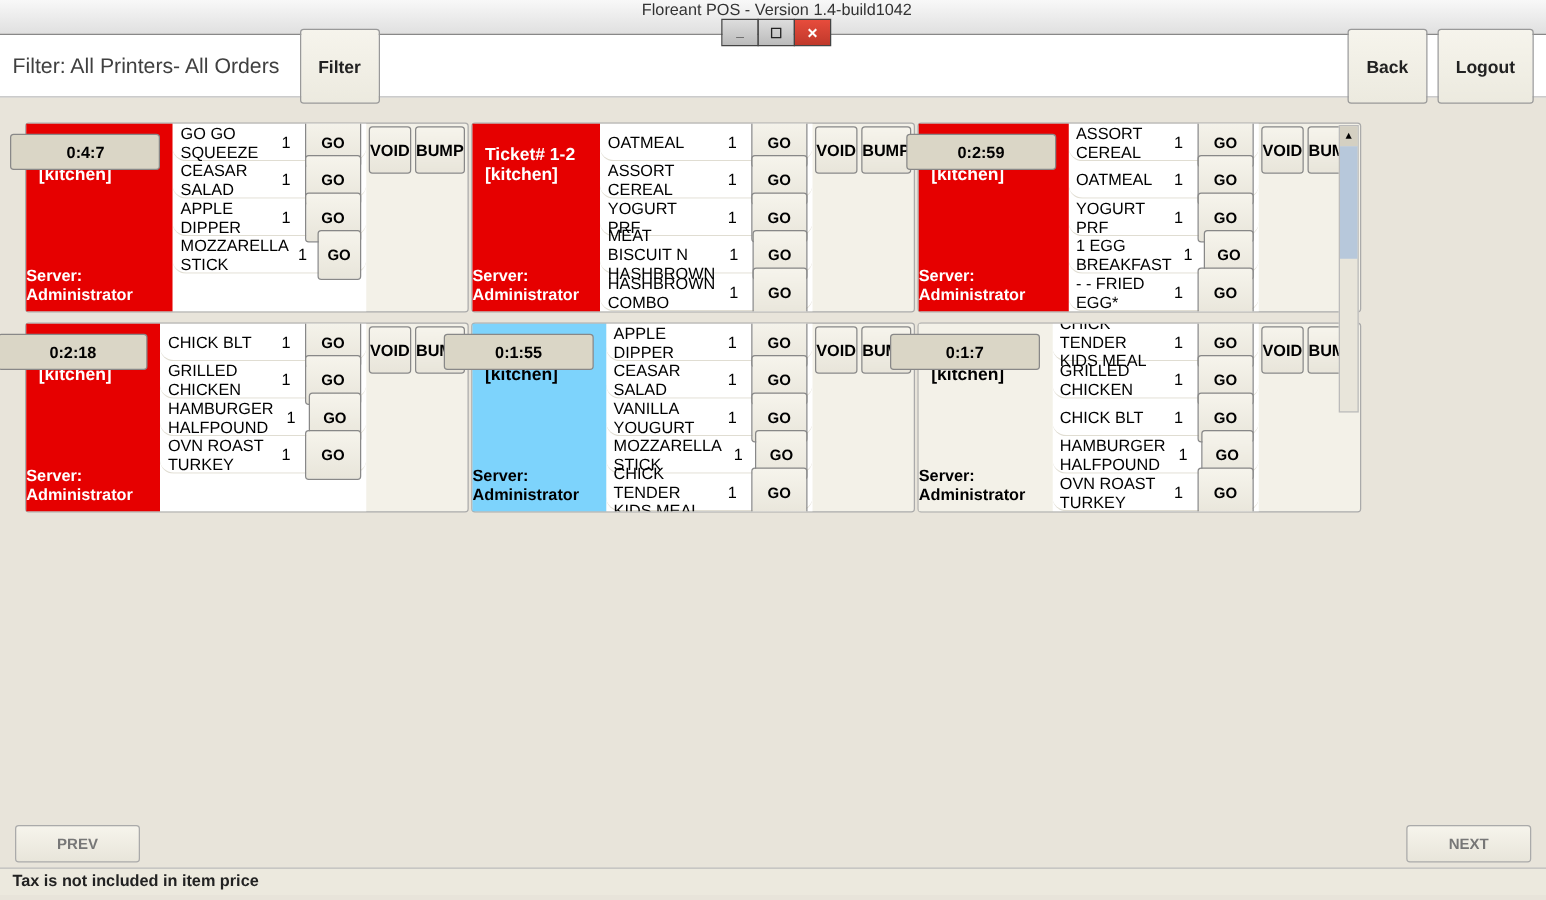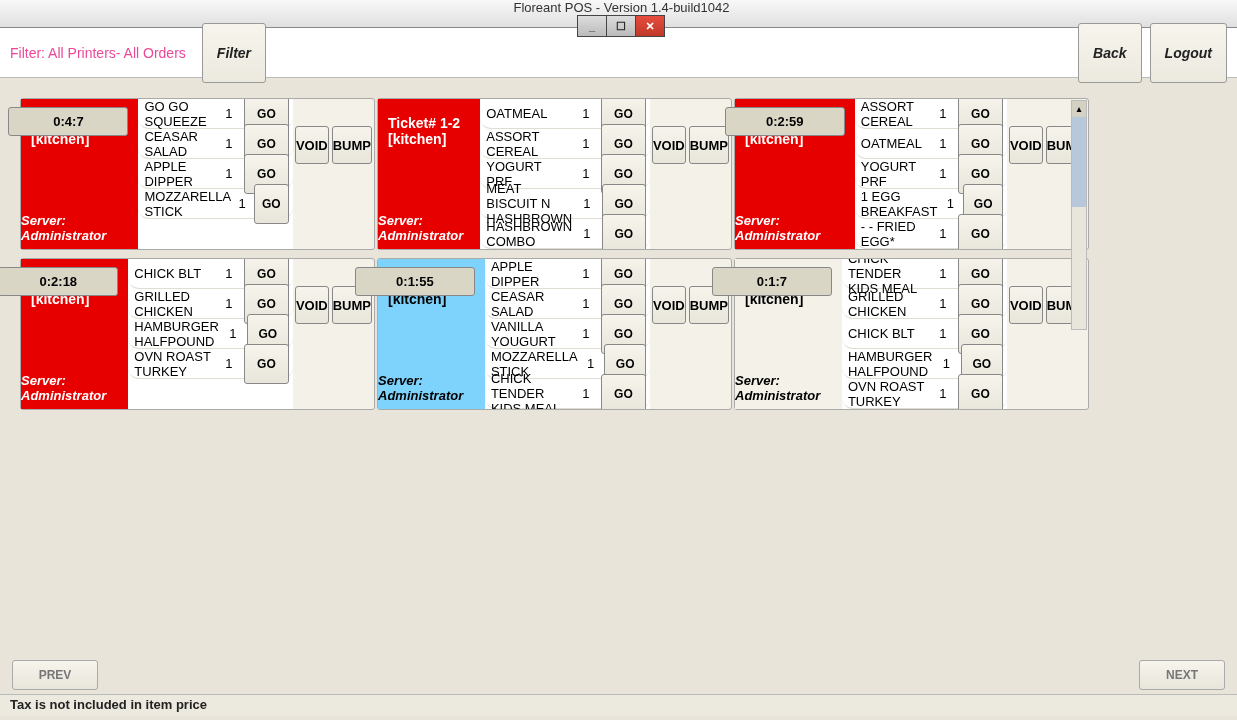--- a/index.html
+++ b/index.html
@@ -41,34 +41,33 @@
   .win-btn.close { background: linear-gradient(to bottom,#e74c3c,#c0392b); color:#fff; }
   .toolbar {
     height: 50px;
     background: #fff;
     border-bottom: 1px solid #bbb;
     display: flex;
     align-items: center;
     padding: 0 10px;
   }
   .filter-text {
-    color: #ec4899;
-    font-size: 14px;
+    color: #404040;
+    font-size: 17px;
     margin-right: 8px;
   }
   .btn {
     background: linear-gradient(to bottom,#f6f4ec,#eceadf);
     border: 1px solid #999;
     border-radius: 3px;
     padding: 21px 14px;
     font-size: 14px;
     font-weight: bold;
     cursor: pointer;
     color:#222;
-    font-style:italic;
   }
   .toolbar .spacer { flex: 1; }
   .toolbar .btn { margin-left: 8px; }
   .content {
     padding: 20px 20px 0 20px;
     display: grid;
     grid-template-columns: repeat(3, 355px);
     column-gap: 2px;
     row-gap: 8px;
     position: relative;
@@ -94,21 +93,21 @@
     background: #dad6c6;
     border:1px solid #888;
     border-radius:3px;
     padding: 6px 0;
     width:120px;
     text-align:center;
     font-weight:bold; font-size:13px; color:#000;
   }
   .ticket-server {
     position:absolute; right:10px; bottom:6px;
-    font-weight:bold; font-size:13px;font-style:italic;
+    font-weight:bold; font-size:13px;
   }
   .ticket-items {
     background:#fff;
     height: 150px;
     overflow: hidden;
   }
   .item-row {
     display:flex;
     align-items:center;
     border-bottom:1px solid #e0ddd2;
@@ -120,21 +119,21 @@
   .item-name { flex:1; padding-left:2px; }
   .item-qty { width:30px; text-align:center; }
   .item-go {
     width:45px; height:40px;
     font-size:12px; font-weight:bold;
     border:1px solid #888; border-radius:3px;
     background:linear-gradient(to bottom,#f6f4ec,#e8e5da);
     cursor:pointer;
   }
   .ticket-actions {
-    display:flex; gap:3px; padding:2px;margin-top:25px;
+    display:flex; gap:3px; padding:2px;
   }
   .ticket-actions .action {
     flex:1;
     height:38px;
     font-size:13px; font-weight:bold;
     border:1px solid #888; border-radius:3px;
     background:linear-gradient(to bottom,#f6f4ec,#e8e5da);
     cursor:pointer;
   }
   .scrollbar-fake {
@@ -151,21 +150,21 @@
     height:90px; background:#b7c8db; margin-top:0;
   }
   .pager {
     position:absolute;
     bottom: 30px;
     left:0; right:0;
     padding: 0 12px;
     display:flex; justify-content:space-between;
   }
   .pager .pbtn {
-    width:86px; height:30px;
+    width:100px; height:30px;
     border:1px solid #aaa; border-radius:3px;
     background:linear-gradient(to bottom,#f6f4ec,#e8e5da);
     font-weight:bold; font-size:12px; color:#777;
   }
   .statusbar {
     position:absolute; left:0; right:0; bottom:4px;
     height:22px;
     background:#ece9de;
     border-top:1px solid #bbb;
     padding:2px 10px;

